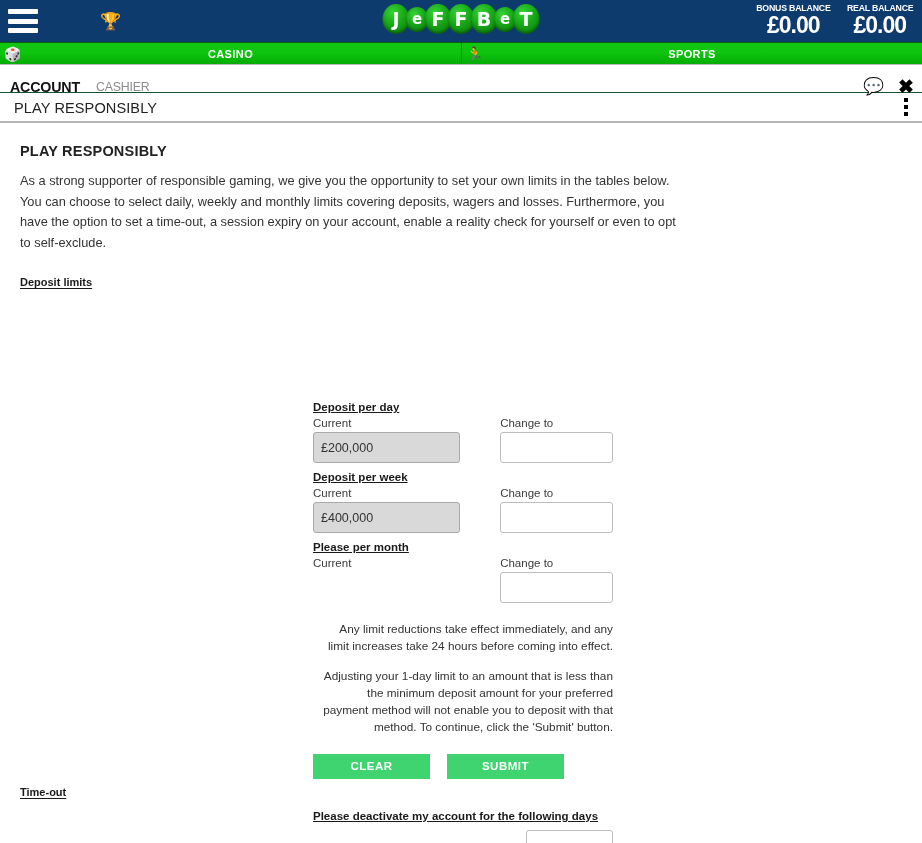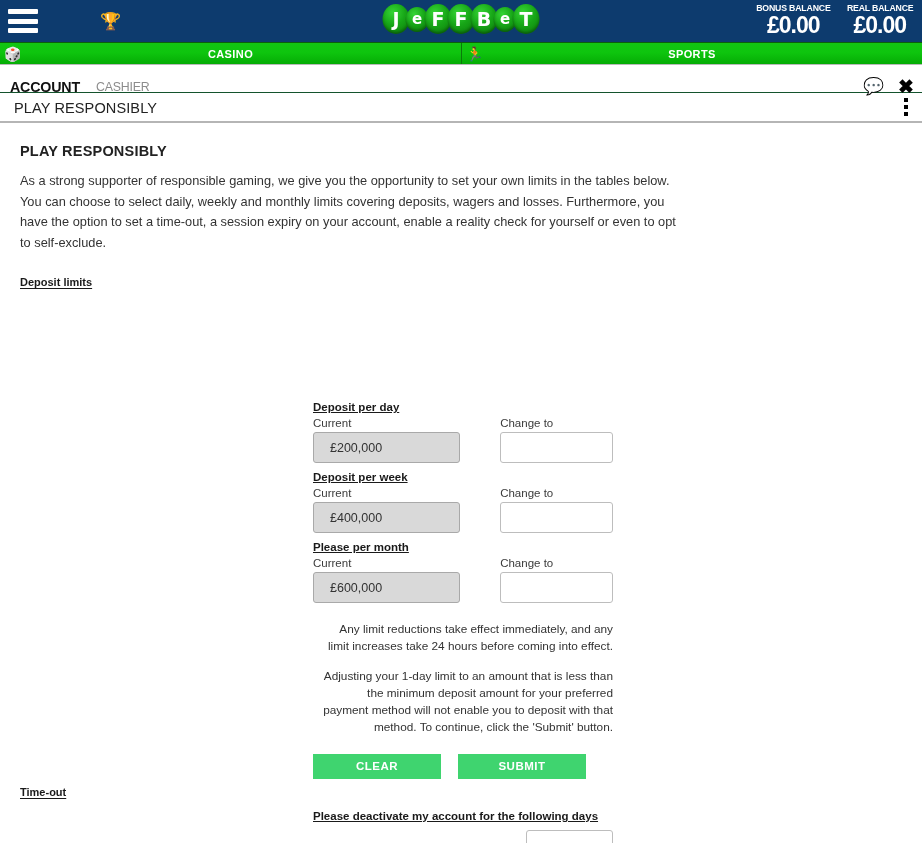--- a/index.html
+++ b/index.html
@@ -171,40 +171,40 @@
   .field.wide { width: 163px; }
   .field-cap {
     font-size: 11.5px; color: #3b3b3b; display: block; margin-bottom: 3px;
   }
   input.box {
     width: 100%; height: 31px;
     border: 1px solid #bdbdbd;
     border-radius: 3px;
     background: #ffffff;
     font-size: 12.5px; color: #333;
-    padding: 0 16px;
+    padding: 0 7px;
     font-family: "Liberation Sans", sans-serif;
     outline: none;
   }
   input.box.readonly { background: #d9d9d9; border-color: #a9a9a9; }
   .spacer-8 { height: 8px; }
   .note {
     font-size: 11.8px; color: #333; line-height: 1.45;
     padding-left: 8px;
     font-family: "Liberation Sans Narrow", "Liberation Sans", sans-serif;
     text-align: right;
   }
   .btn-row { display: flex; gap: 17px; }
   button.btn {
     border: none; cursor: pointer;
     color: #ffffff; font-weight: bold;
     font-family: "Liberation Sans Narrow", "Liberation Sans", sans-serif;
     letter-spacing: .5px;
   }
-  button.btn.pale { background: #3fd46f; height: 25px; width: 128px; font-size: 11.5px; }
+  button.btn.pale { background: #3fd46f; height: 25px; width: 117px; font-size: 11.5px; }
 </style>
 </head>
 <body>
 
 <div class="topbar">
   <div class="hamburger">
     <span></span>
     <span></span>
     <span></span>
   </div>
@@ -296,21 +296,20 @@
         <input class="box" value="" style="">
       </div>
     </div>
 
     <div class="spacer-8"></div>
 
     <span class="limit-label">Please per month</span>
     <div class="field-row">
       <div class="field wide">
         <span class="field-cap">Current</span>
-        <input class="box readonly" readonly="" value="£600,000" style="">
       </div>
       <div class="field">
         <span class="field-cap">Change to</span>
         <input class="box" value="" style="">
       </div>
     </div>
 
     <div style="height:18px"></div>
     <div class="note">Any limit reductions take effect immediately, and any limit increases take 24 hours before coming into effect.</div>
     <div style="height:13px"></div>

